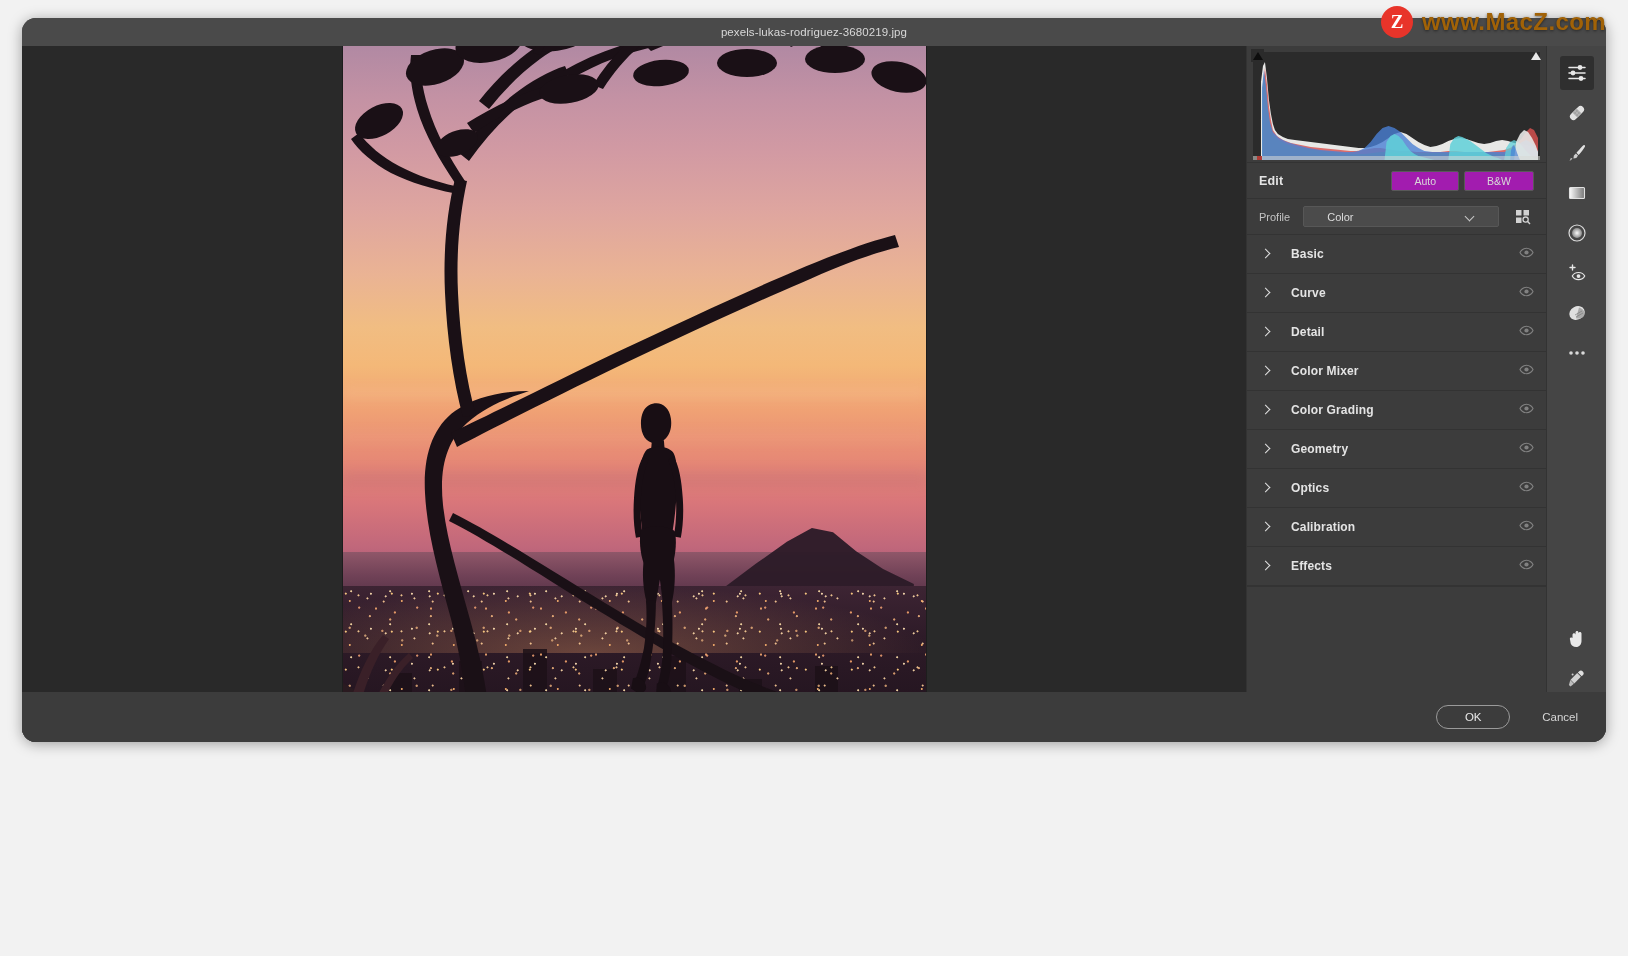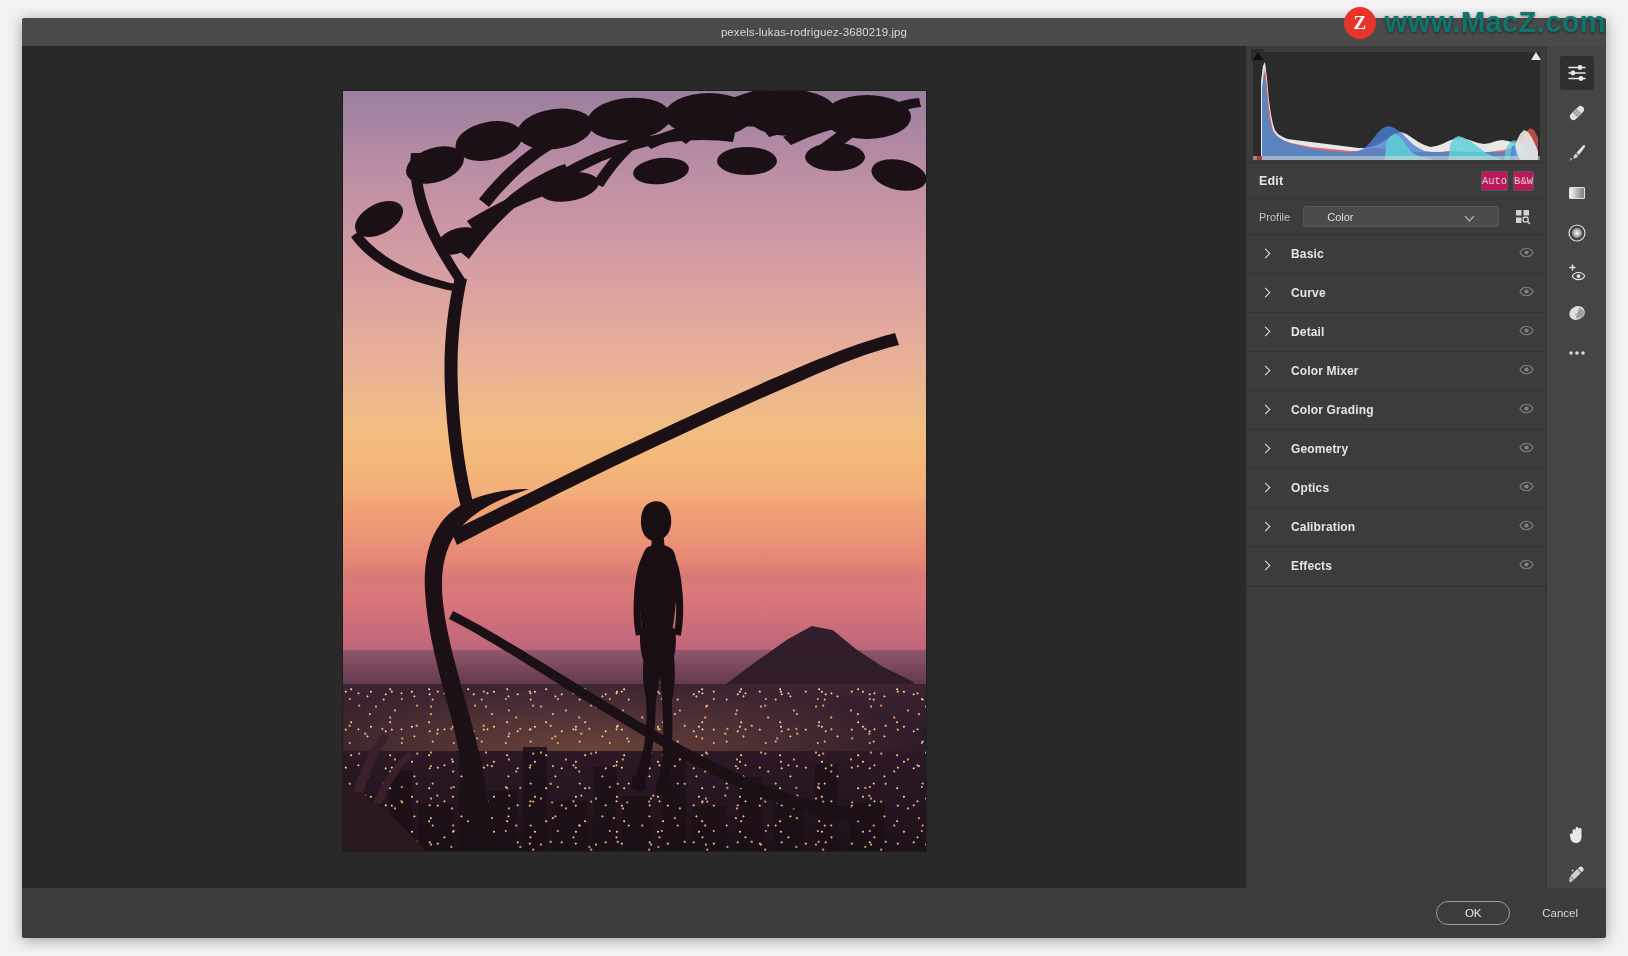--- a/index.html
+++ b/index.html
@@ -6,23 +6,23 @@
   html,body{
     width:1628px; height:956px; overflow:hidden;
     background:#f2f2f2;
     font-family:"Liberation Sans", sans-serif;
     -webkit-font-smoothing:antialiased;
   }
 
   
   #app-window{
     position:absolute; left:22px; top:18px;
-    width:1584px; height:920px;
+    width:1584px; height:724px;
     background:#3c3c3c;
-    border-radius:3px;
+    border-radius:14px;
     overflow:hidden;
     box-shadow:0 2px 14px rgba(0,0,0,.35);
   }
 
   
   #titlebar{
     position:absolute; left:0; top:0; width:100%; height:28px;
     background:#4a4a4a;
     display:flex; align-items:center; justify-content:center;
   }
@@ -228,25 +228,25 @@
     display:flex; align-items:center;
     padding:0 12px;
     background:#3c3c3c;
   }
   #edit-header .lbl{
     font-size:12.5px; font-weight:bold; color:#e4e4e4;
     letter-spacing:.2px;
   }
   #edit-header .spacer{ flex:1; }
   .pill-btn{
-    height:20px; padding:0 0;
-    background:#be185d; border:1px solid #595959; border-radius:2px;
+    height:20px; padding:0 22px;
+    background:#a21caf; border:1px solid #595959; border-radius:2px;
     font-size:10.5px; color:#d8d8d8;
     display:flex; align-items:center; justify-content:center;
-    cursor:pointer; margin-left:5px;font-family:Liberation Mono, monospace;
+    cursor:pointer; margin-left:5px;
   }
 
   
   #profile-row{
     height:36px; border-top:1px solid #333;
     display:flex; align-items:center; gap:13px;
     padding:0 12px;
   }
   #profile-row .plbl{ font-size:11px; color:#c3c3c3; }
   #profile-dd{
@@ -331,21 +331,21 @@
     z-index:40;
   }
   #wm-badge{
     width:32px; height:32px; border-radius:50%;
     background:#e8342a;
     display:flex; align-items:center; justify-content:center;
     font-size:19px; font-weight:bold; color:#fff;
     font-family:"Liberation Serif", serif;
   }
   #wm-text{
-    font-size:29px; font-weight:bold; color:#0f766e;
+    font-size:24px; font-weight:bold; color:#a16207;
     letter-spacing:.4px;
     text-shadow:0 1px 3px rgba(0,0,0,.5);
   }
 </style>
 </head>
 <body>
 
 <div id="app-window">
 
   <div id="titlebar">

